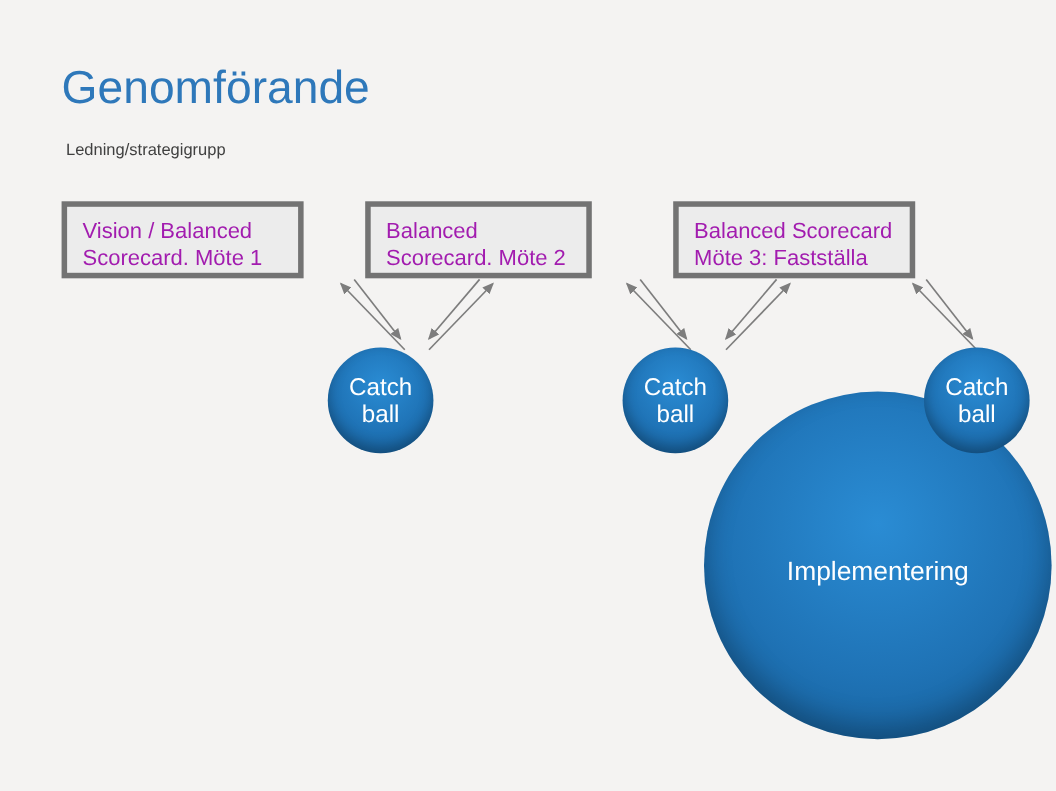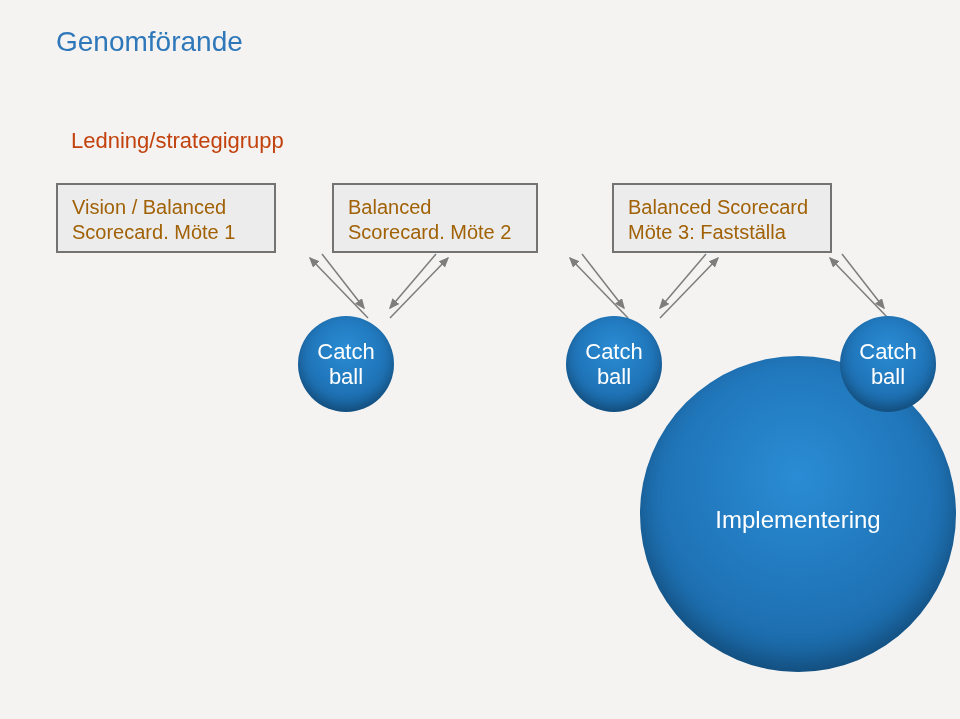--- a/index.html
+++ b/index.html
@@ -6,39 +6,38 @@
   html, body { width: 960px; height: 719px; }
   body {
     background: #f4f3f2;
     font-family: Arial, Helvetica, sans-serif;
     position: relative;
     overflow: hidden;
   }
   .title {
     position: absolute;
     left: 56px;
-    top: 26px;
+    top: 56px;
     color: #2e78ba;
-    font-size: 28px;
+    font-size: 42px;
     font-weight: 400;
   }
   .subtitle {
     position: absolute;
     left: 60px;
     top: 128px;
-    color: #c2410c;
-    font-size: 22px;
-    margin-left: 11px;
+    color: #404040;
+    font-size: 15px;
   }
   .box {
     position: absolute;
     background: #ececec;
-    border: 2px solid #737373;
+    border: 5px solid #737373;
     padding: 10px 14px;
-    color: #a16207;
+    color: #a21caf;
     font-size: 20px;
     line-height: 1.25;
   }
   .box1 { left: 56px;  top: 183px; width: 220px; height: 70px; }
   .box2 { left: 332px; top: 183px; width: 206px; height: 70px; }
   .box3 { left: 612px; top: 183px; width: 220px; height: 70px; }
 
   .catchball-label {
     position: absolute;
     left: 60px;

